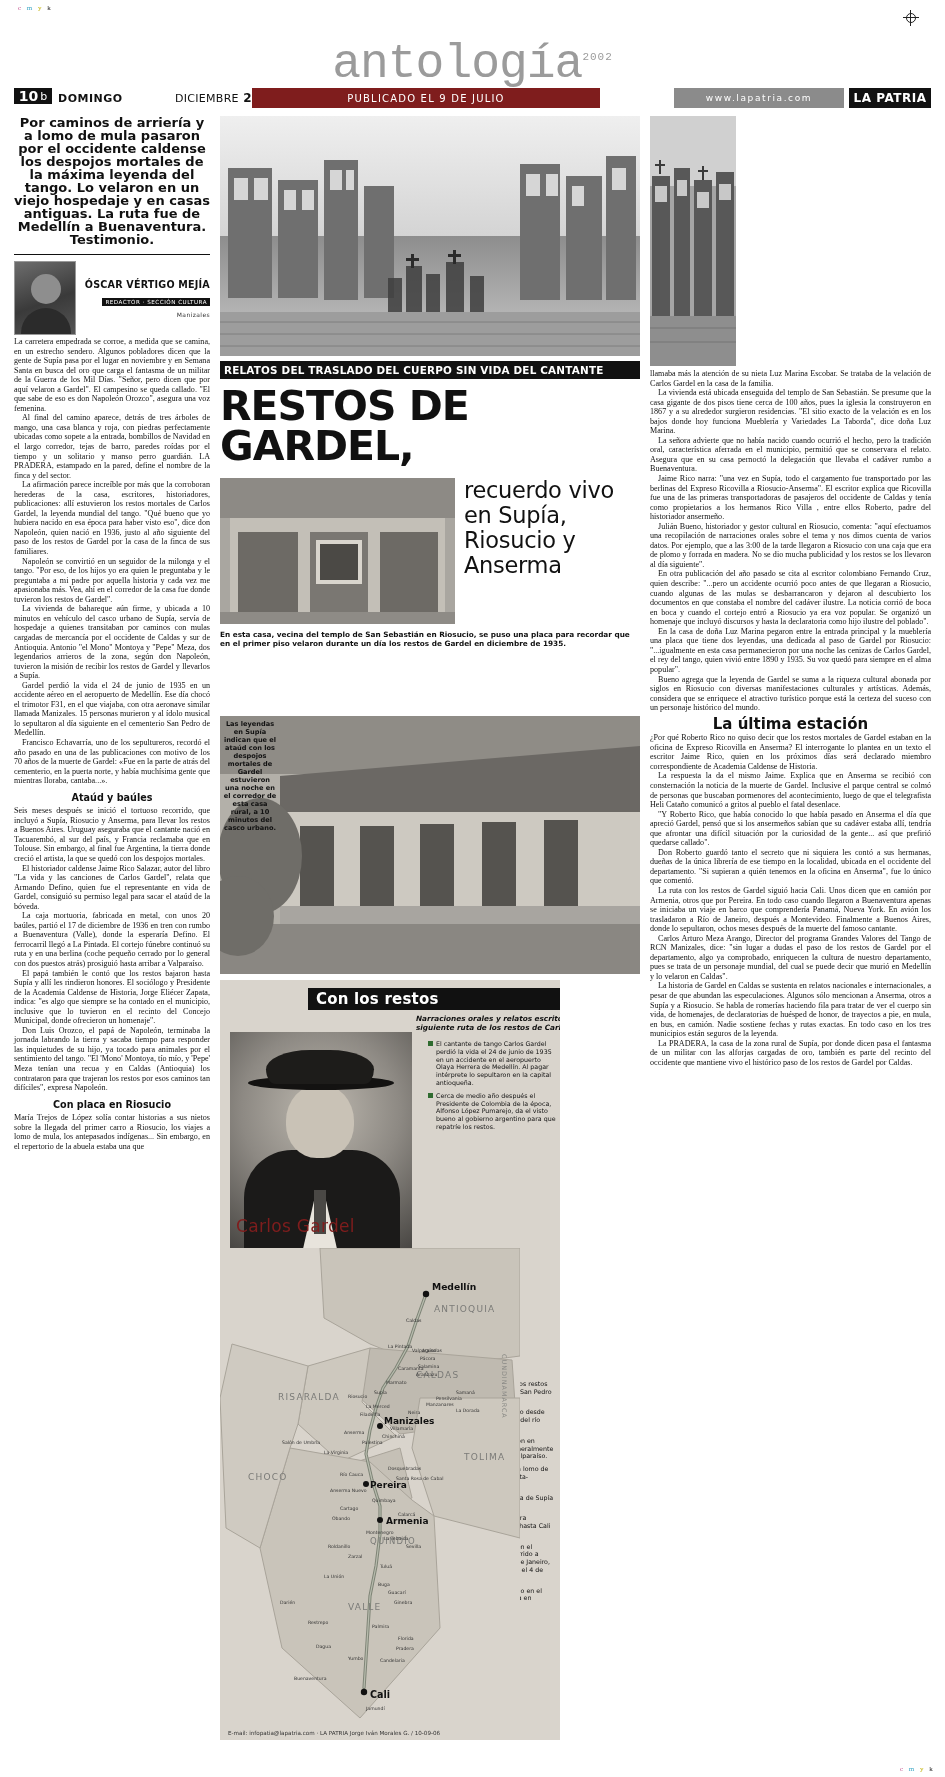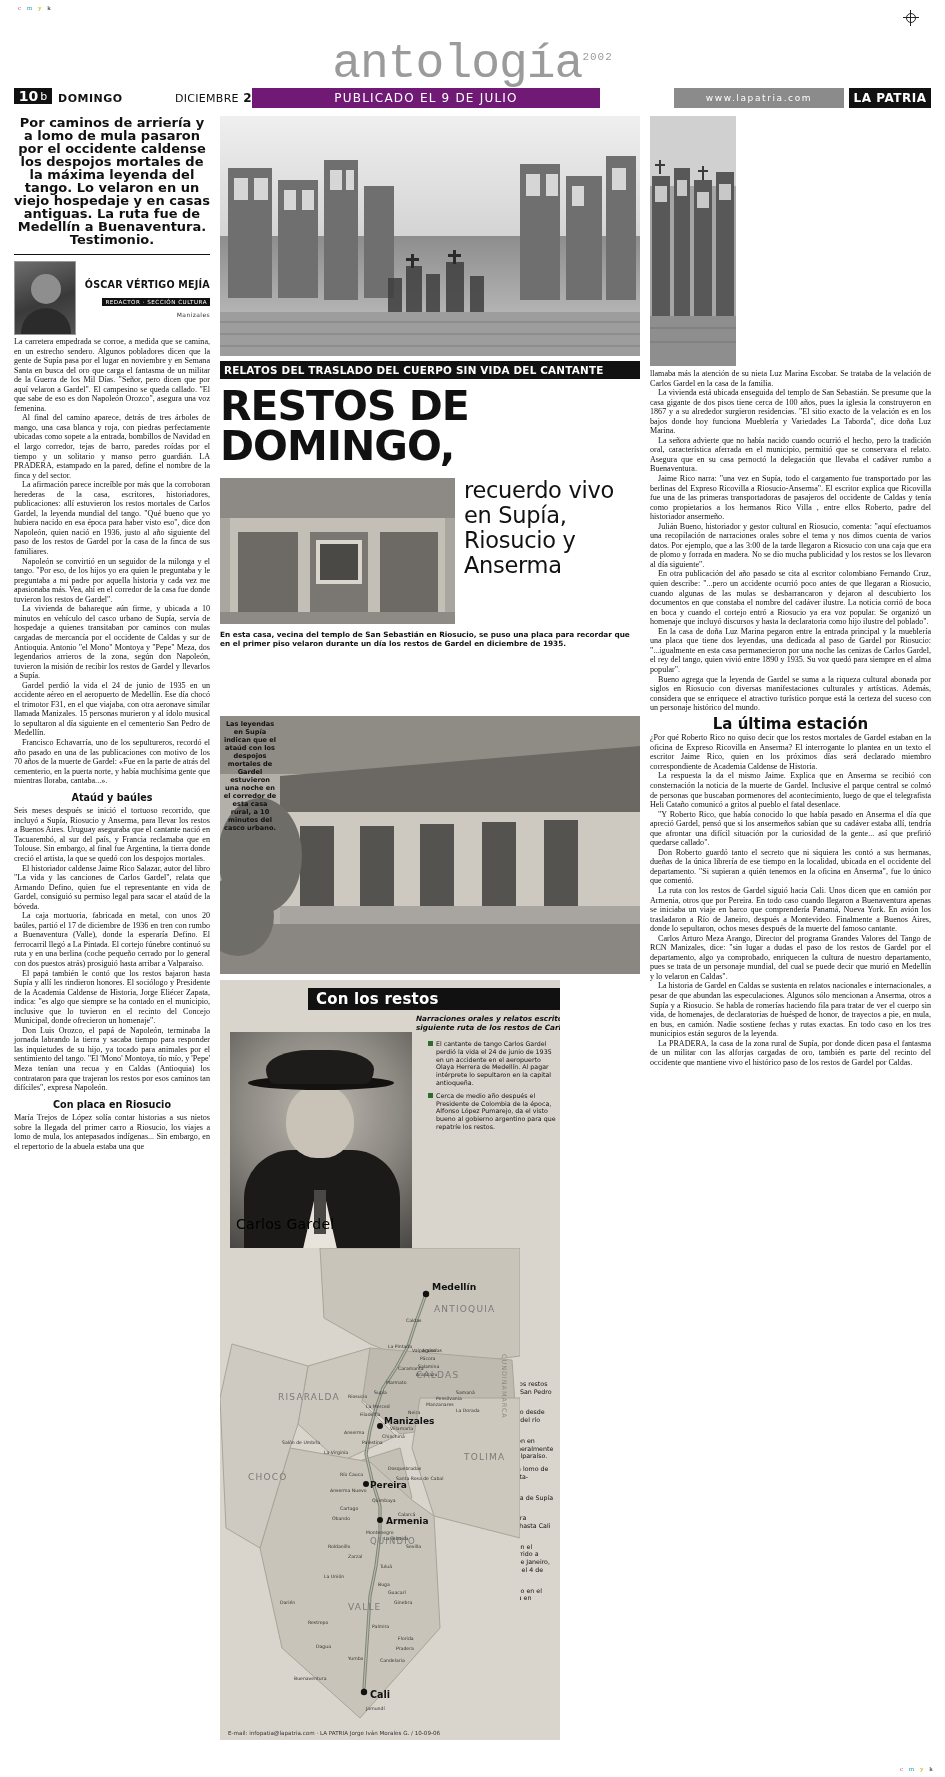--- a/index.html
+++ b/index.html
@@ -42,22 +42,22 @@
     display:flex; align-items:center; justify-content:center; letter-spacing:0;
   }
   .folio-num .b { font-size:11px; font-weight:normal; margin-left:2px; }
   .folio-date {
     position:absolute; left:44px; top:3px;
     font-family:"DejaVu Sans", sans-serif; font-size:11px; font-weight:bold; letter-spacing:0.5px;
   }
   .folio-date .thin { font-weight:normal; font-size:11px; letter-spacing:0.3px;padding-left:48px; }
   .folio-date .big { font-size:12px; }
   .folio-pub {
-    position:absolute; left:238px; top:0; width:348px; height:20px; background:#701a75; color:#fff;
-    font-family:"DejaVu Sans", sans-serif; font-size:12px; letter-spacing:1.2px;
+    position:absolute; left:238px; top:0; width:348px; height:20px; background:#7f1d1d; color:#fff;
+    font-family:"DejaVu Sans", sans-serif; font-size:10px; letter-spacing:1.2px;
     display:flex; align-items:center; justify-content:center;
   }
   .folio-web {
     position:absolute; left:660px; top:0; width:170px; height:20px; background:#8b8b8b; color:#fff;
     font-family:"DejaVu Sans", sans-serif; font-size:9px; letter-spacing:1.6px;
     display:flex; align-items:center; justify-content:center;
   }
   .folio-brand {
     position:absolute; left:835px; top:0; width:82px; height:20px; background:#111; color:#fff;
     font-family:"DejaVu Sans", sans-serif; font-size:12px; font-weight:bold; letter-spacing:0.5px;
@@ -183,21 +183,21 @@
   }
   .gardel-shirt {
     position:absolute; left:70px; bottom:0; width:40px; height:70px; background:#e8e4dc;
     clip-path:polygon(40% 0,60% 0,100% 100%,0 100%);
   }
   .gardel-tie {
     position:absolute; left:84px; bottom:28px; width:12px; height:44px; background:#4a4845;
   }
   .gardel-name {
     position:absolute; left:16px; top:236px;
-    font-family:"DejaVu Sans", sans-serif; font-size:14px; color:#000000; letter-spacing:0.3px;
+    font-family:"DejaVu Sans", sans-serif; font-size:17px; color:#7f1d1d; letter-spacing:0.3px;
   }
   .credit-photo {
     position:absolute; left:8px; bottom:4px; width:250px;
     font-family:"DejaVu Sans", sans-serif; font-size:5.6px; color:#333;
   }
 
   .bullets {
     position:absolute; right:4px; top:60px; width:128px;
     font-family:"DejaVu Sans", sans-serif; font-size:6.3px; line-height:7.8px; color:#111;
   }
@@ -356,21 +356,21 @@
           <g stroke="#7e7e7e" stroke-width="1">
             <line x1="0" y1="206" x2="420" y2="206"></line>
               <line x1="0" y1="218" x2="420" y2="218"></line>
             <line x1="0" y1="230" x2="420" y2="230"></line>
           </g>
         </svg>
       </div>
 
       <div class="photo-relatos">RELATOS DEL TRASLADO DEL CUERPO SIN VIDA DEL CANTANTE</div>
 
-      <div class="headline">RESTOS DE DOMINGO,</div>
+      <div class="headline">RESTOS DE GARDEL,</div>
 
       <div class="head-block">
         <div class="photo-supia">
           <svg width="235" height="146" viewBox="0 0 235 146" preserveAspectRatio="none">
             <rect width="235" height="146" fill="#a9a6a0"></rect>
             <rect x="0" y="0" width="235" height="40" fill="#8d8a85"></rect>
             <rect x="10" y="40" width="215" height="106" fill="#c3bfb7"></rect>
             <rect x="18" y="54" width="60" height="80" fill="#6d6a65"></rect>
             <rect x="90" y="54" width="58" height="80" fill="#7a7772"></rect>
             <rect x="160" y="54" width="58" height="80" fill="#6d6a65"></rect>

